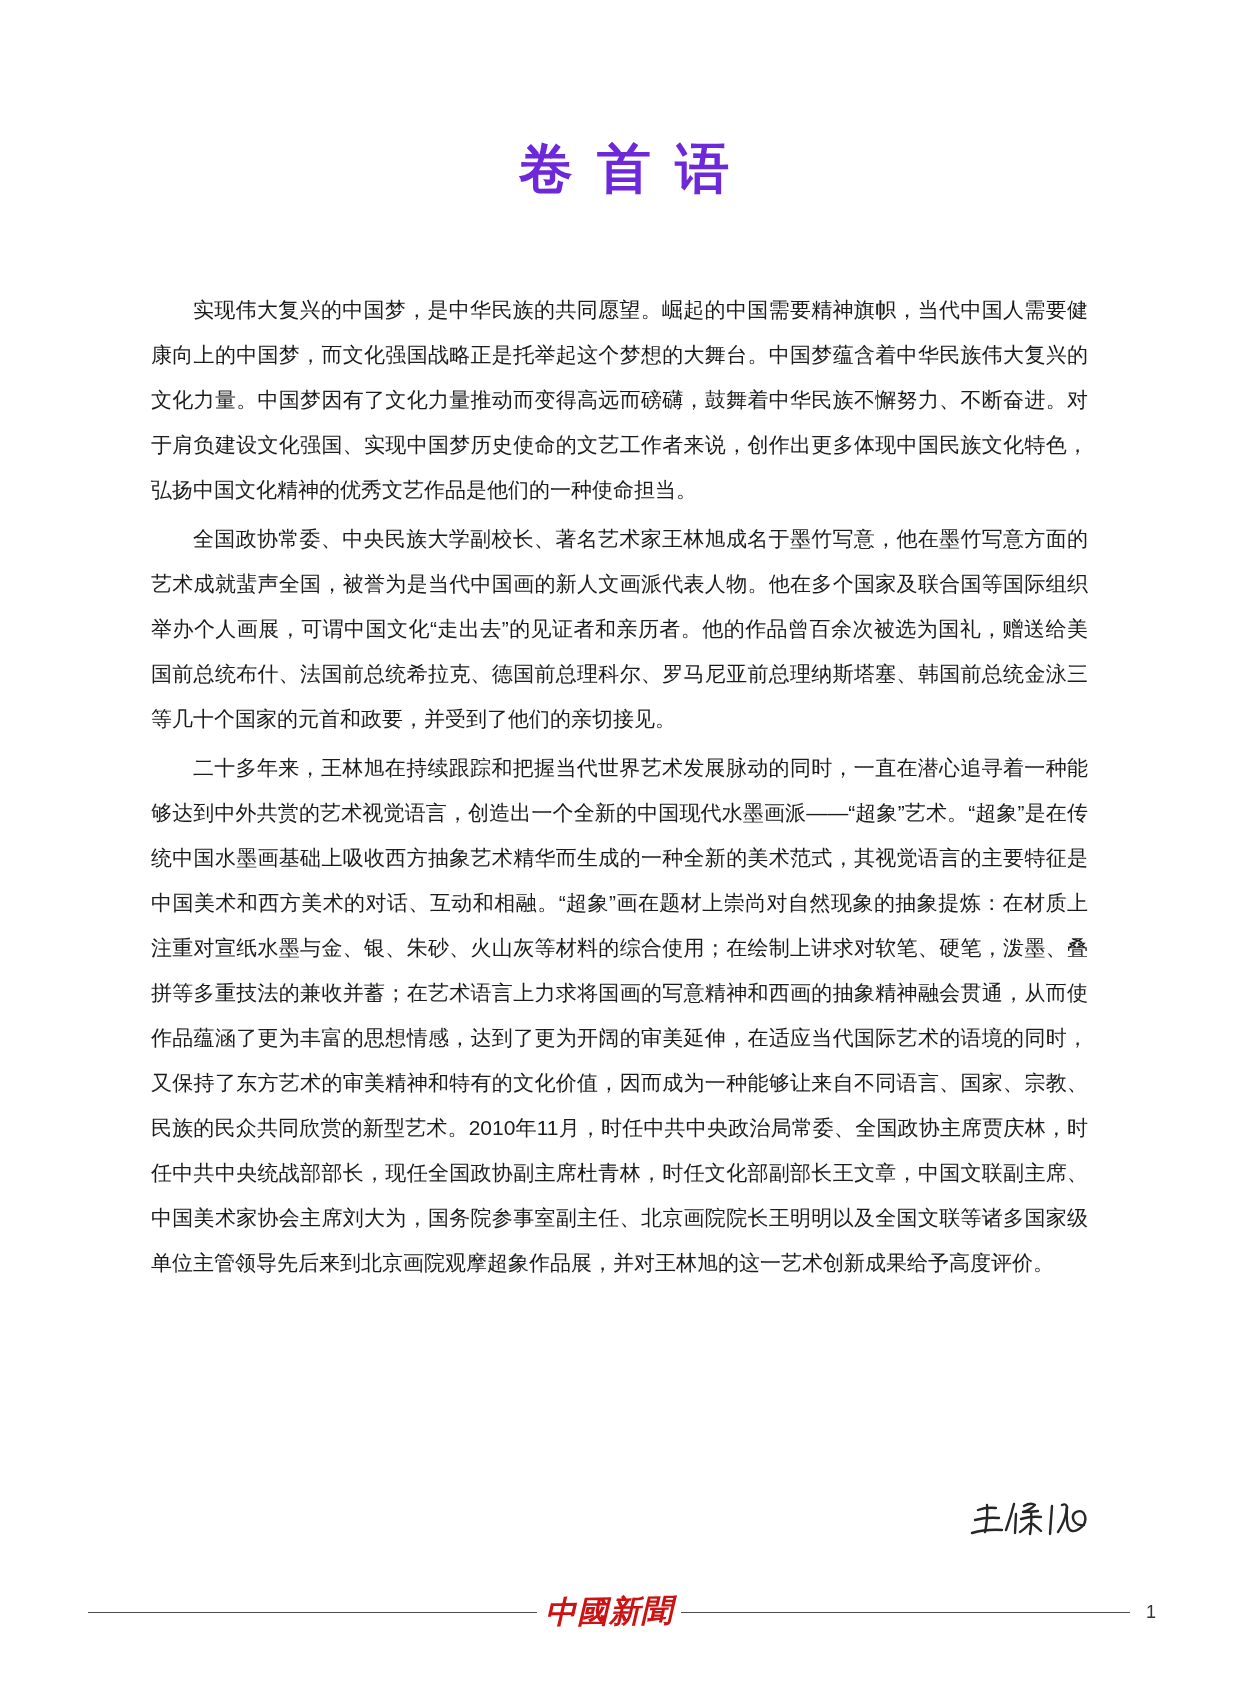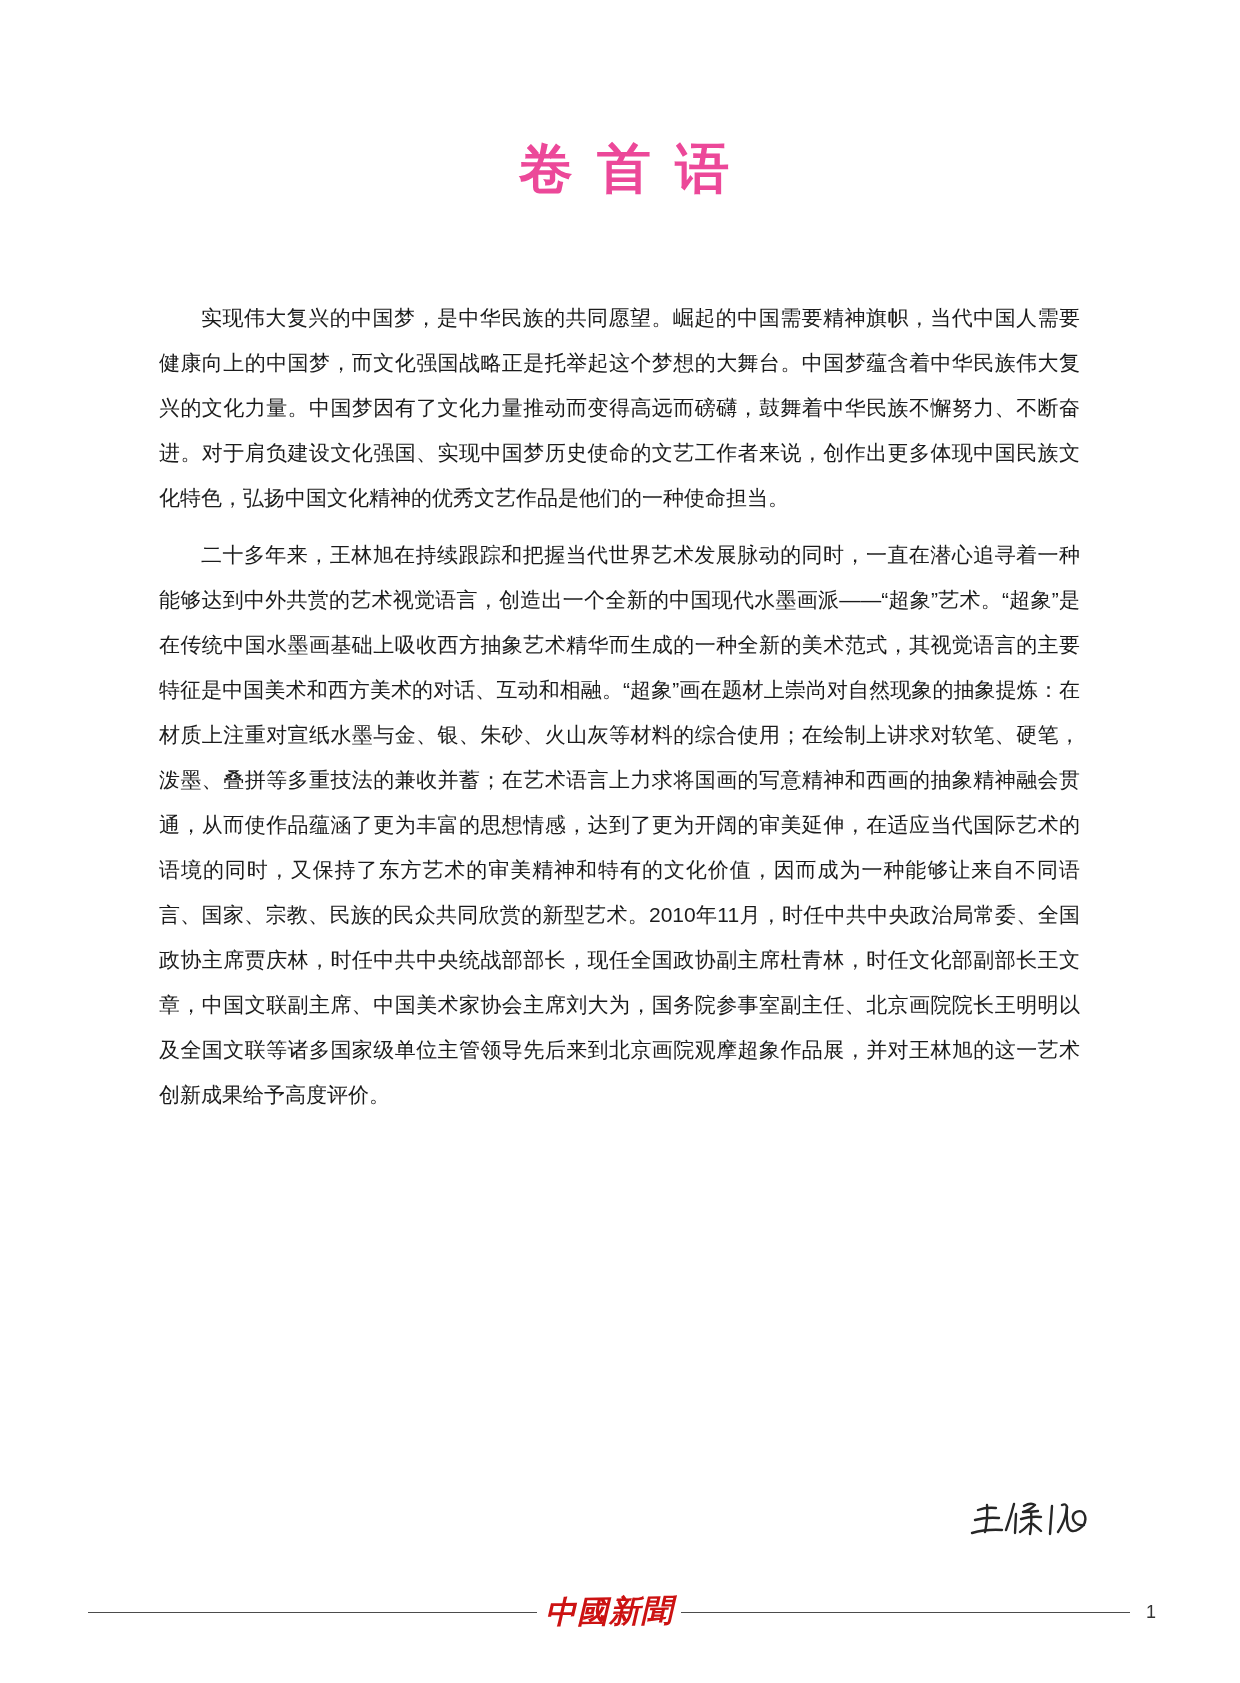--- a/index.html
+++ b/index.html
@@ -14,34 +14,34 @@
   .title{
     position:absolute;
     top:138px;left:8px;right:0;
     margin:0;
     text-align:center;
     padding-left:.45em;      
     letter-spacing:.45em;
     font-size:54px;
     line-height:60px;
     font-weight:700;
-    color:#ec4899;
+    color:#6d28d9;
   }
   .content{
     position:absolute;
     top:283px;
     left:147px;
     width:945px;
     font-size:21px;
     line-height:45px;
     color:#1b1b1b;
     text-align:justify;
   }
   .content p{
-    margin:12px;
+    margin:4px;
     text-indent:2em;
   }
   .signature{
     position:absolute;
     top:1496px;
     right:146px;
     width:124px;
     height:52px;
   }
   .signature svg{display:block;width:100%;height:100%;}
@@ -79,20 +79,21 @@
 </style>
 </head>
 <body>
 
 <div class="page">
 
   <h1 class="title">卷首语</h1>
 
   <div class="content">
     <p>实现伟大复兴的中国梦，是中华民族的共同愿望。崛起的中国需要精神旗帜，当代中国人需要健康向上的中国梦，而文化强国战略正是托举起这个梦想的大舞台。中国梦蕴含着中华民族伟大复兴的文化力量。中国梦因有了文化力量推动而变得高远而磅礴，鼓舞着中华民族不懈努力、不断奋进。对于肩负建设文化强国、实现中国梦历史使命的文艺工作者来说，创作出更多体现中国民族文化特色，弘扬中国文化精神的优秀文艺作品是他们的一种使命担当。</p>
+    <p>全国政协常委、中央民族大学副校长、著名艺术家王林旭成名于墨竹写意，他在墨竹写意方面的艺术成就蜚声全国，被誉为是当代中国画的新人文画派代表人物。他在多个国家及联合国等国际组织举办个人画展，可谓中国文化“走出去”的见证者和亲历者。他的作品曾百余次被选为国礼，赠送给美国前总统布什、法国前总统希拉克、德国前总理科尔、罗马尼亚前总理纳斯塔塞、韩国前总统金泳三等几十个国家的元首和政要，并受到了他们的亲切接见。</p>
     <p>二十多年来，王林旭在持续跟踪和把握当代世界艺术发展脉动的同时，一直在潜心追寻着一种能够达到中外共赏的艺术视觉语言，创造出一个全新的中国现代水墨画派——“超象”艺术。“超象”是在传统中国水墨画基础上吸收西方抽象艺术精华而生成的一种全新的美术范式，其视觉语言的主要特征是中国美术和西方美术的对话、互动和相融。“超象”画在题材上崇尚对自然现象的抽象提炼：在材质上注重对宣纸水墨与金、银、朱砂、火山灰等材料的综合使用；在绘制上讲求对软笔、硬笔，泼墨、叠拼等多重技法的兼收并蓄；在艺术语言上力求将国画的写意精神和西画的抽象精神融会贯通，从而使作品蕴涵了更为丰富的思想情感，达到了更为开阔的审美延伸，在适应当代国际艺术的语境的同时，又保持了东方艺术的审美精神和特有的文化价值，因而成为一种能够让来自不同语言、国家、宗教、民族的民众共同欣赏的新型艺术。2010年11月，时任中共中央政治局常委、全国政协主席贾庆林，时任中共中央统战部部长，现任全国政协副主席杜青林，时任文化部副部长王文章，中国文联副主席、中国美术家协会主席刘大为，国务院参事室副主任、北京画院院长王明明以及全国文联等诸多国家级单位主管领导先后来到北京画院观摩超象作品展，并对王林旭的这一艺术创新成果给予高度评价。</p>
   </div>
 
   <div class="signature" aria-label="王林旭">
 
     <svg viewBox="0 0 124 52">
       <g class="sig-stroke">
 
         <path d="M8,14 Q16,11 26,12"></path>
         <path d="M5,24 Q16,21 29,22"></path>

